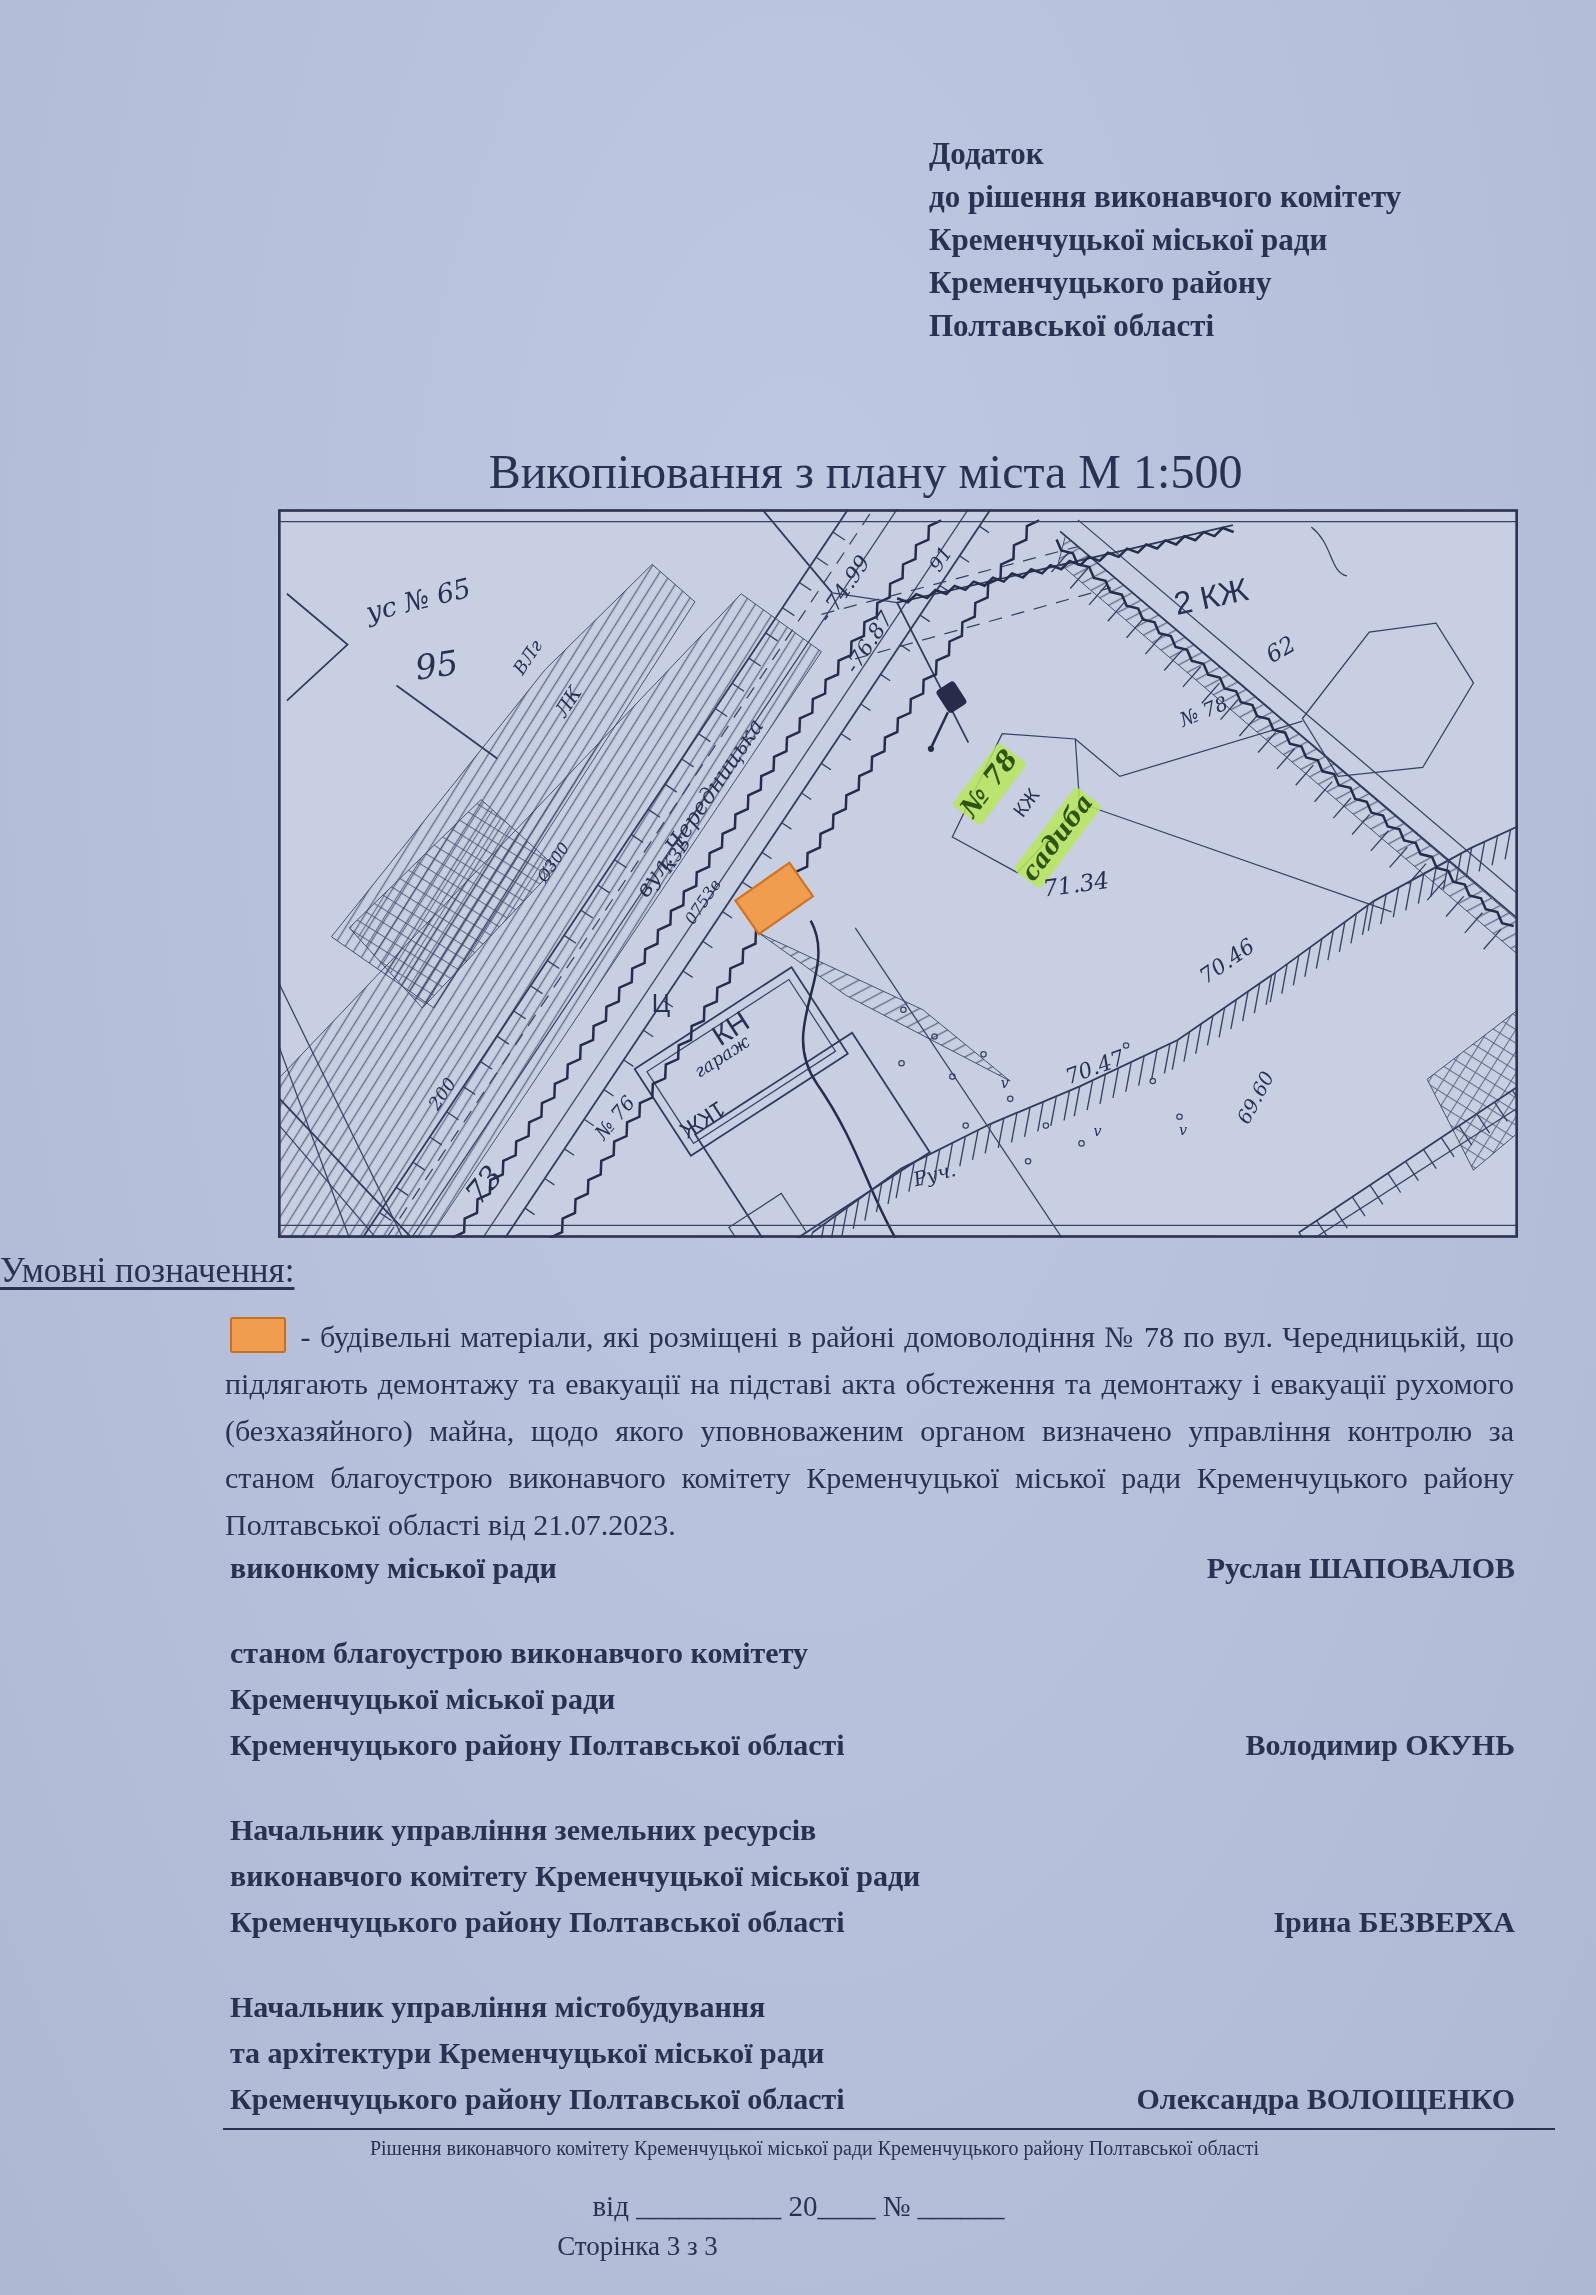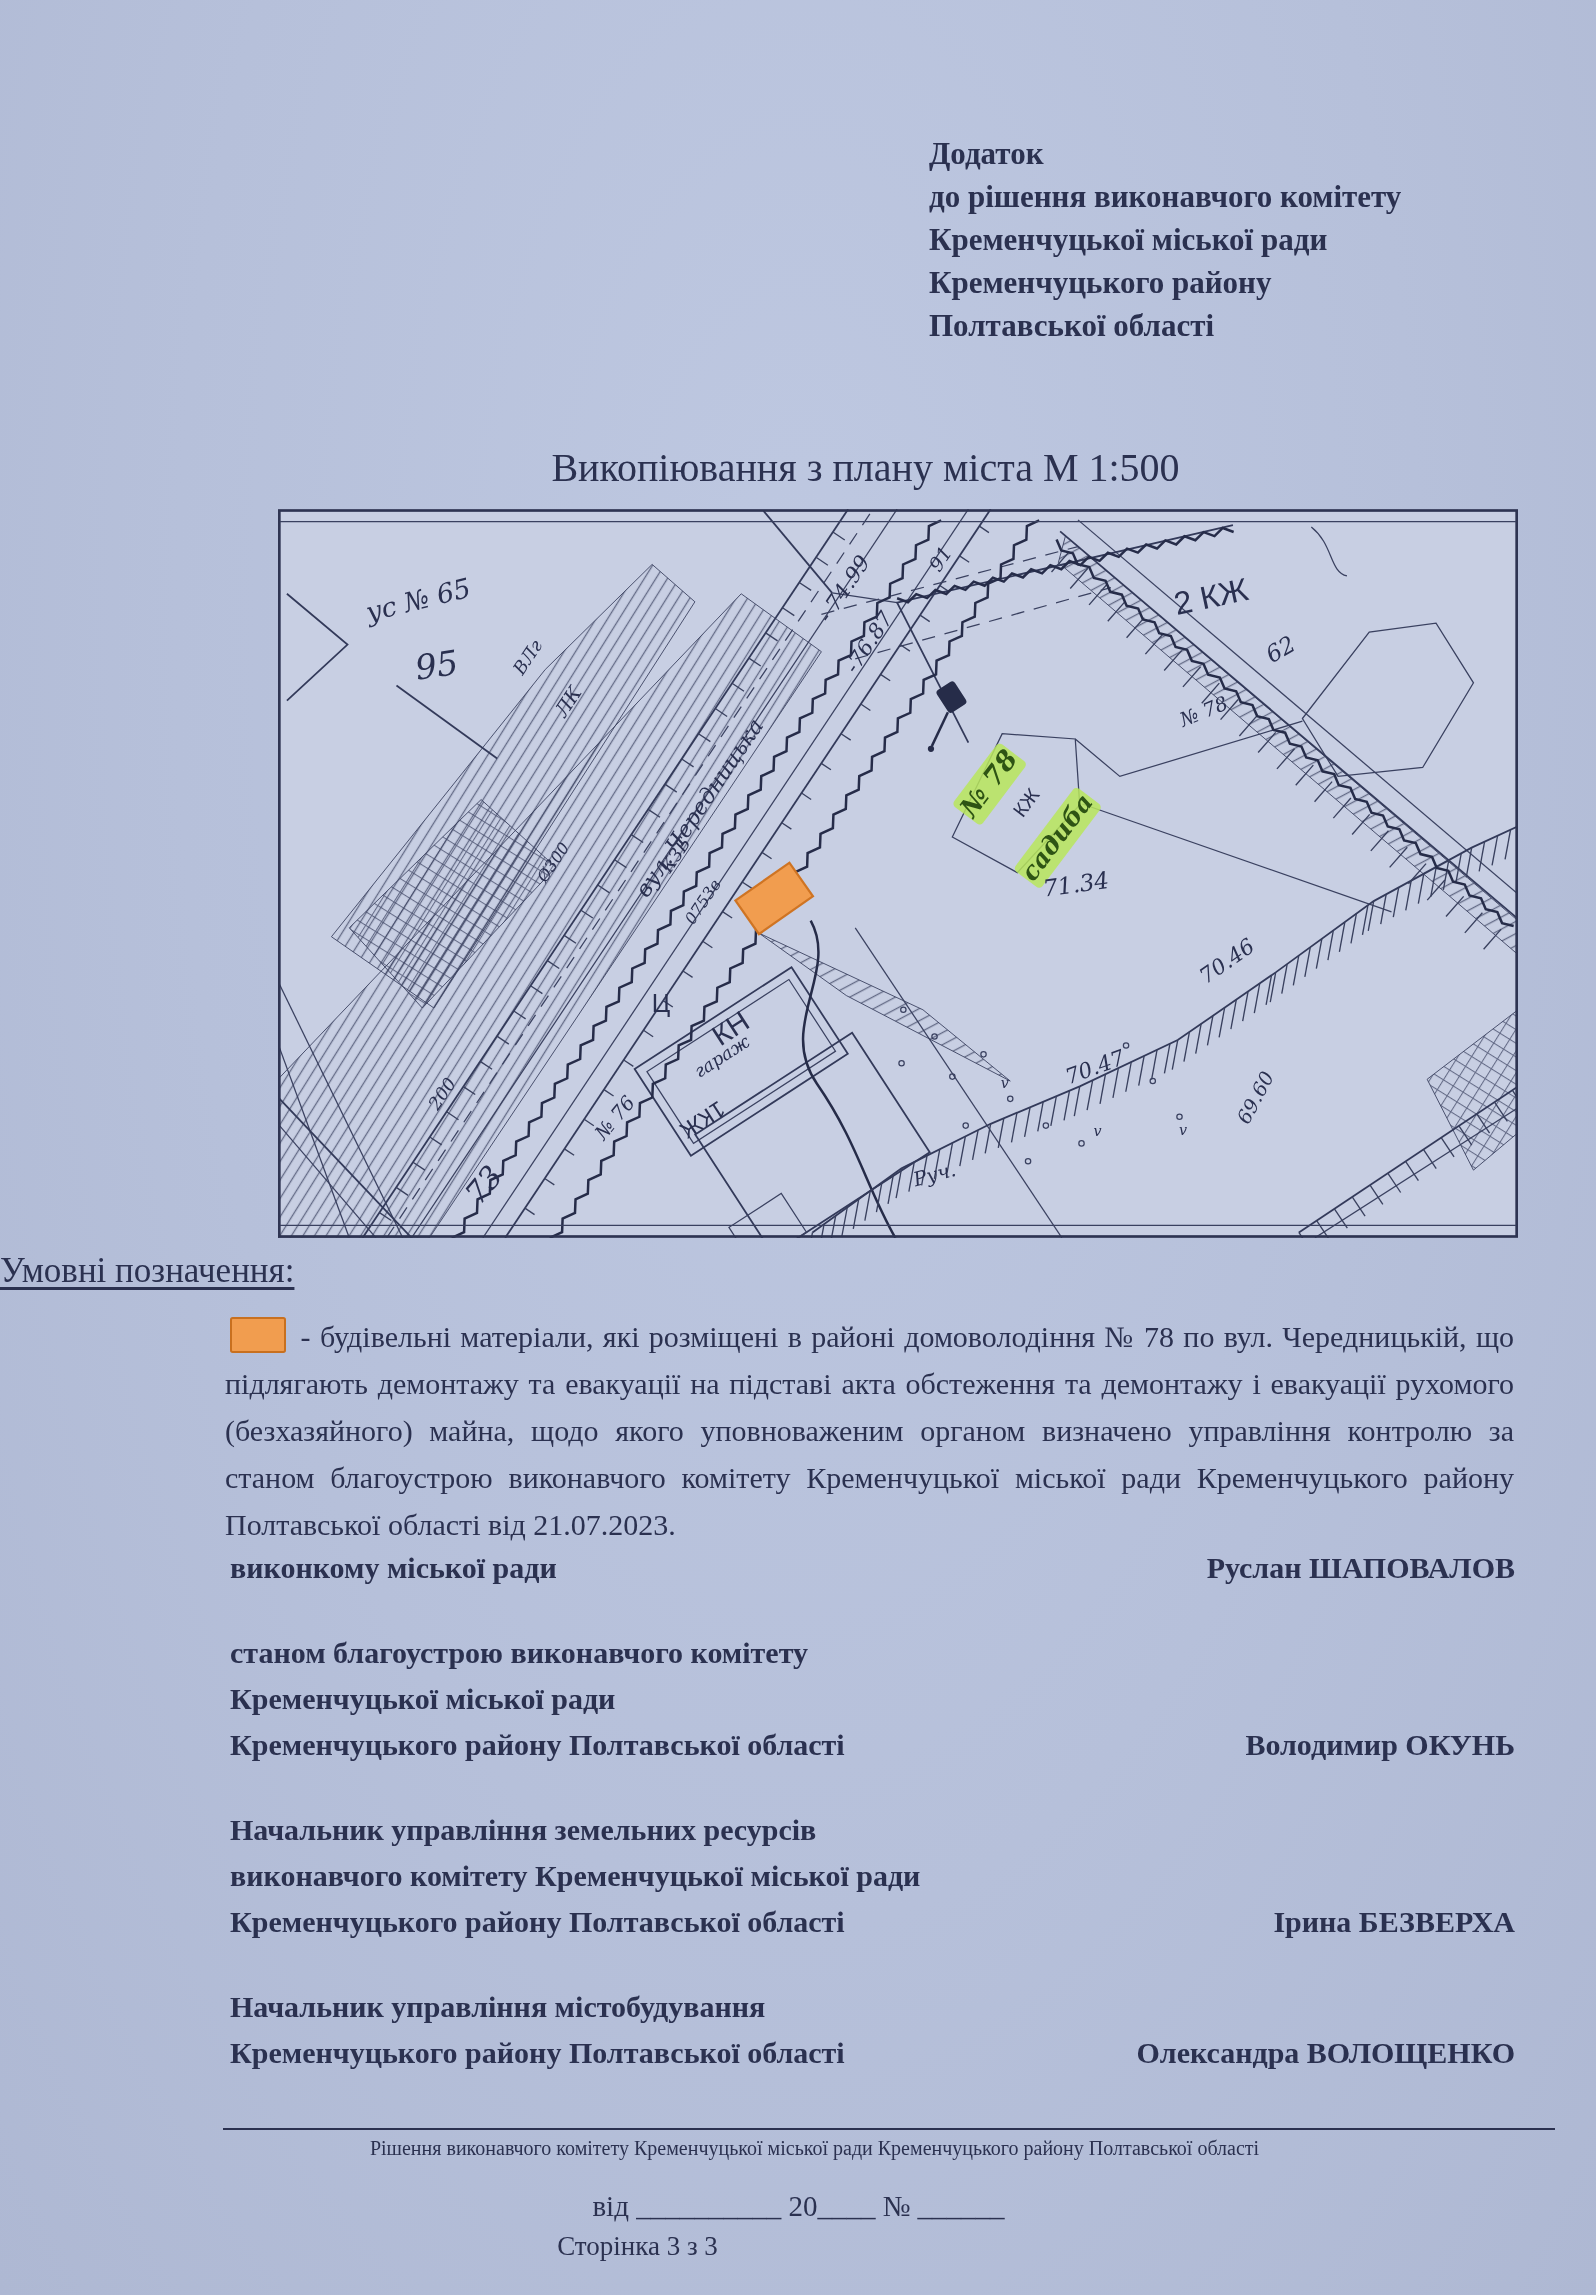--- a/index.html
+++ b/index.html
@@ -1,20 +1,20 @@
 <!DOCTYPE html>
 <html style="font-size:14.3px"><head>
 <meta charset="utf-8">
 <style>
   html,body{margin:0;padding:0;background:#9aa3bf;}
   .page{position:relative;width:1597px;height:2295px;overflow:hidden;
     background:radial-gradient(ellipse at 50% 28%, #bec8e1 0%, #b6c0da 55%, #aeb8d3 100%);
     color:#2b3150;font-family:"Liberation Serif","DejaVu Serif",serif;}
   .header{position:absolute;left:929px;top:132px;font-weight:700;font-size:31px;line-height:43px;}
-  .map-title{position:absolute;left:134px;top:444px;width:1463px;text-align:center;font-size:40px;}
+  .map-title{position:absolute;left:134px;top:444px;width:1463px;text-align:center;font-size:48px;}
   .map-wrap{position:absolute;left:278px;top:509px;width:1240px;height:729px;}
   .map-wrap svg{position:absolute;left:0;top:0;}
   .legend-head{position:absolute;left:0;top:1251px;width:1597px;text-align:left;font-size:35px;
     text-decoration:underline;text-underline-offset:5.3px;}
   .legend-para{position:absolute;left:225px;top:1303px;width:1289px;font-size:30px;line-height:47px;text-align:justify;margin-top:10px;}
   .swatch{display:inline-block;width:52px;height:32px;border:2.7px solid #c8701f;border-radius:2.7px;
     vertical-align:-6.2px;margin:0 14.3px 0 5.3px;}
   .sigs{position:absolute;left:230px;top:1545px;width:1301px;}
   .sig-row{display:flex;justify-content:space-between;align-items:flex-end;margin-bottom:39px;
     font-weight:700;font-size:30px;line-height:46px;}
@@ -379,20 +379,21 @@
         <div>
           <div>Начальник управління земельних ресурсів</div>
           <div>виконавчого комітету Кременчуцької міської ради</div>
           <div>Кременчуцького району Полтавської області</div>
         </div>
         <div class="sig-name">Ірина БЕЗВЕРХА</div>
       </div>
       <div class="sig-row">
         <div>
           <div>Начальник управління містобудування</div>
+          <div>та архітектури Кременчуцької міської ради</div>
           <div>Кременчуцького району Полтавської області</div>
         </div>
         <div class="sig-name">Олександра ВОЛОЩЕНКО</div>
       </div>
     </div>
 
   <div class="footer-rule"></div>
   <div class="f1">Рішення виконавчого комітету Кременчуцької міської ради Кременчуцького району Полтавської області</div>
   <div class="f2">від __________ 20____ № ______</div>
   <div class="f3">Сторінка 3 з 3</div>

